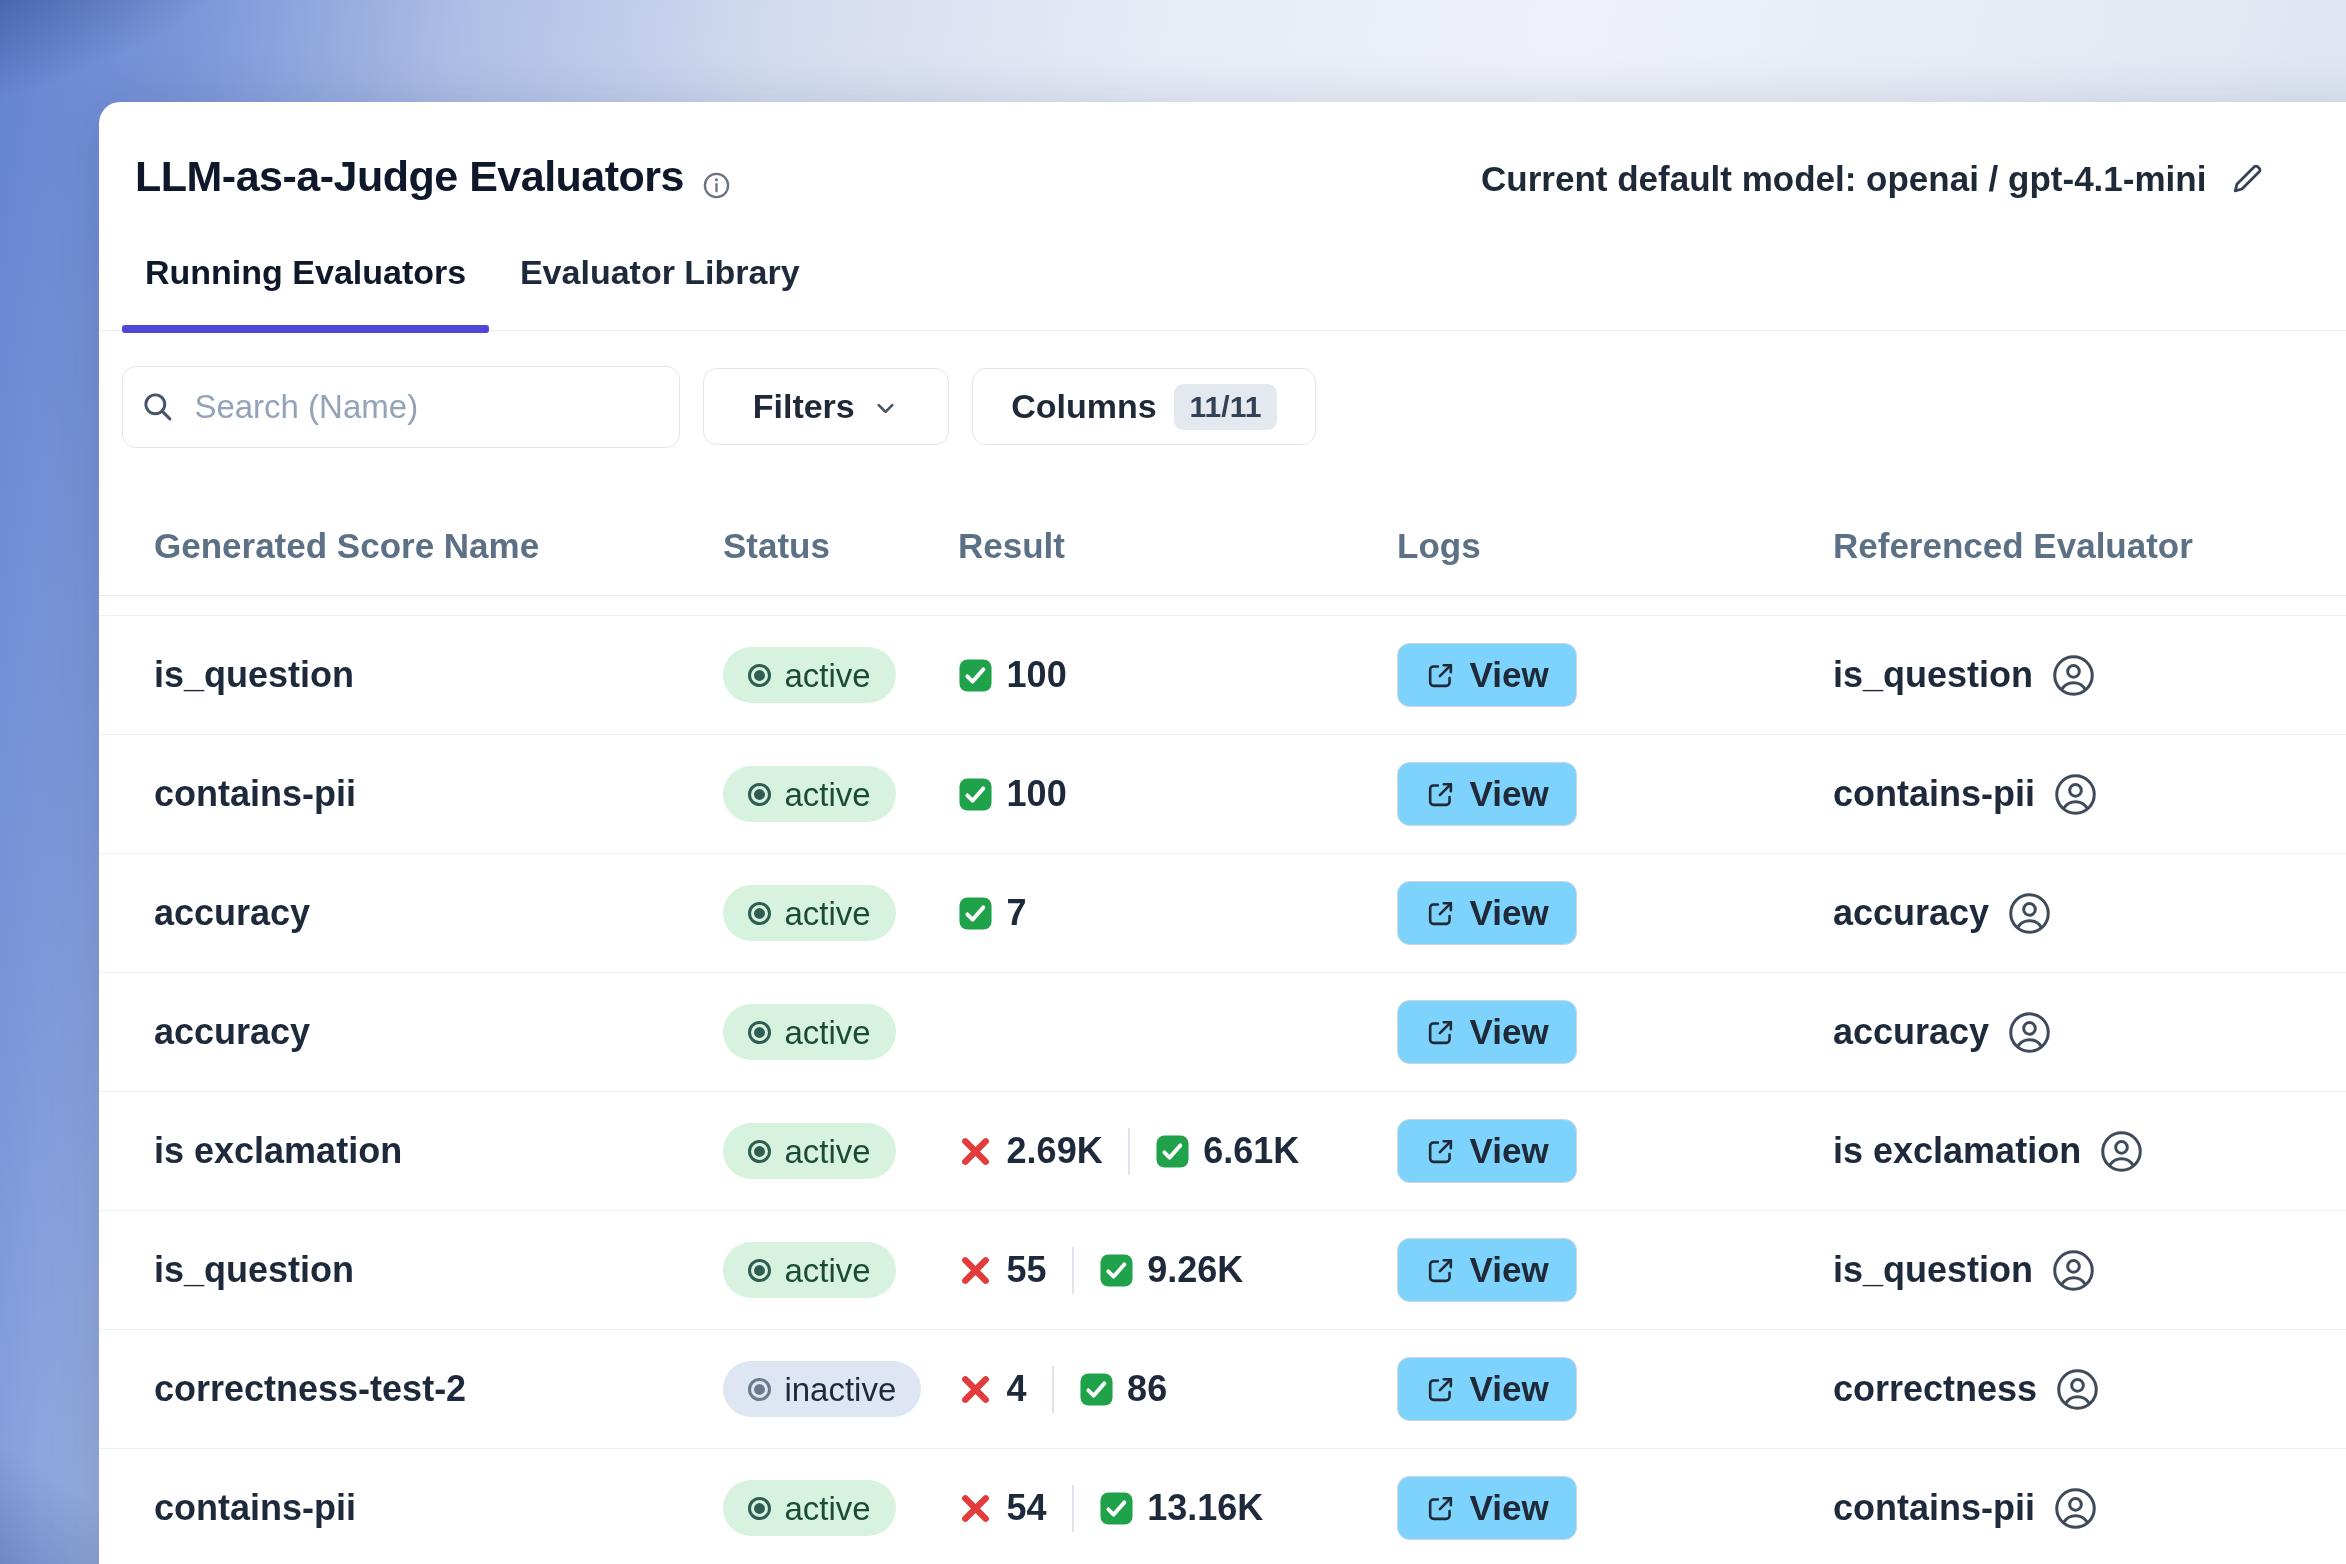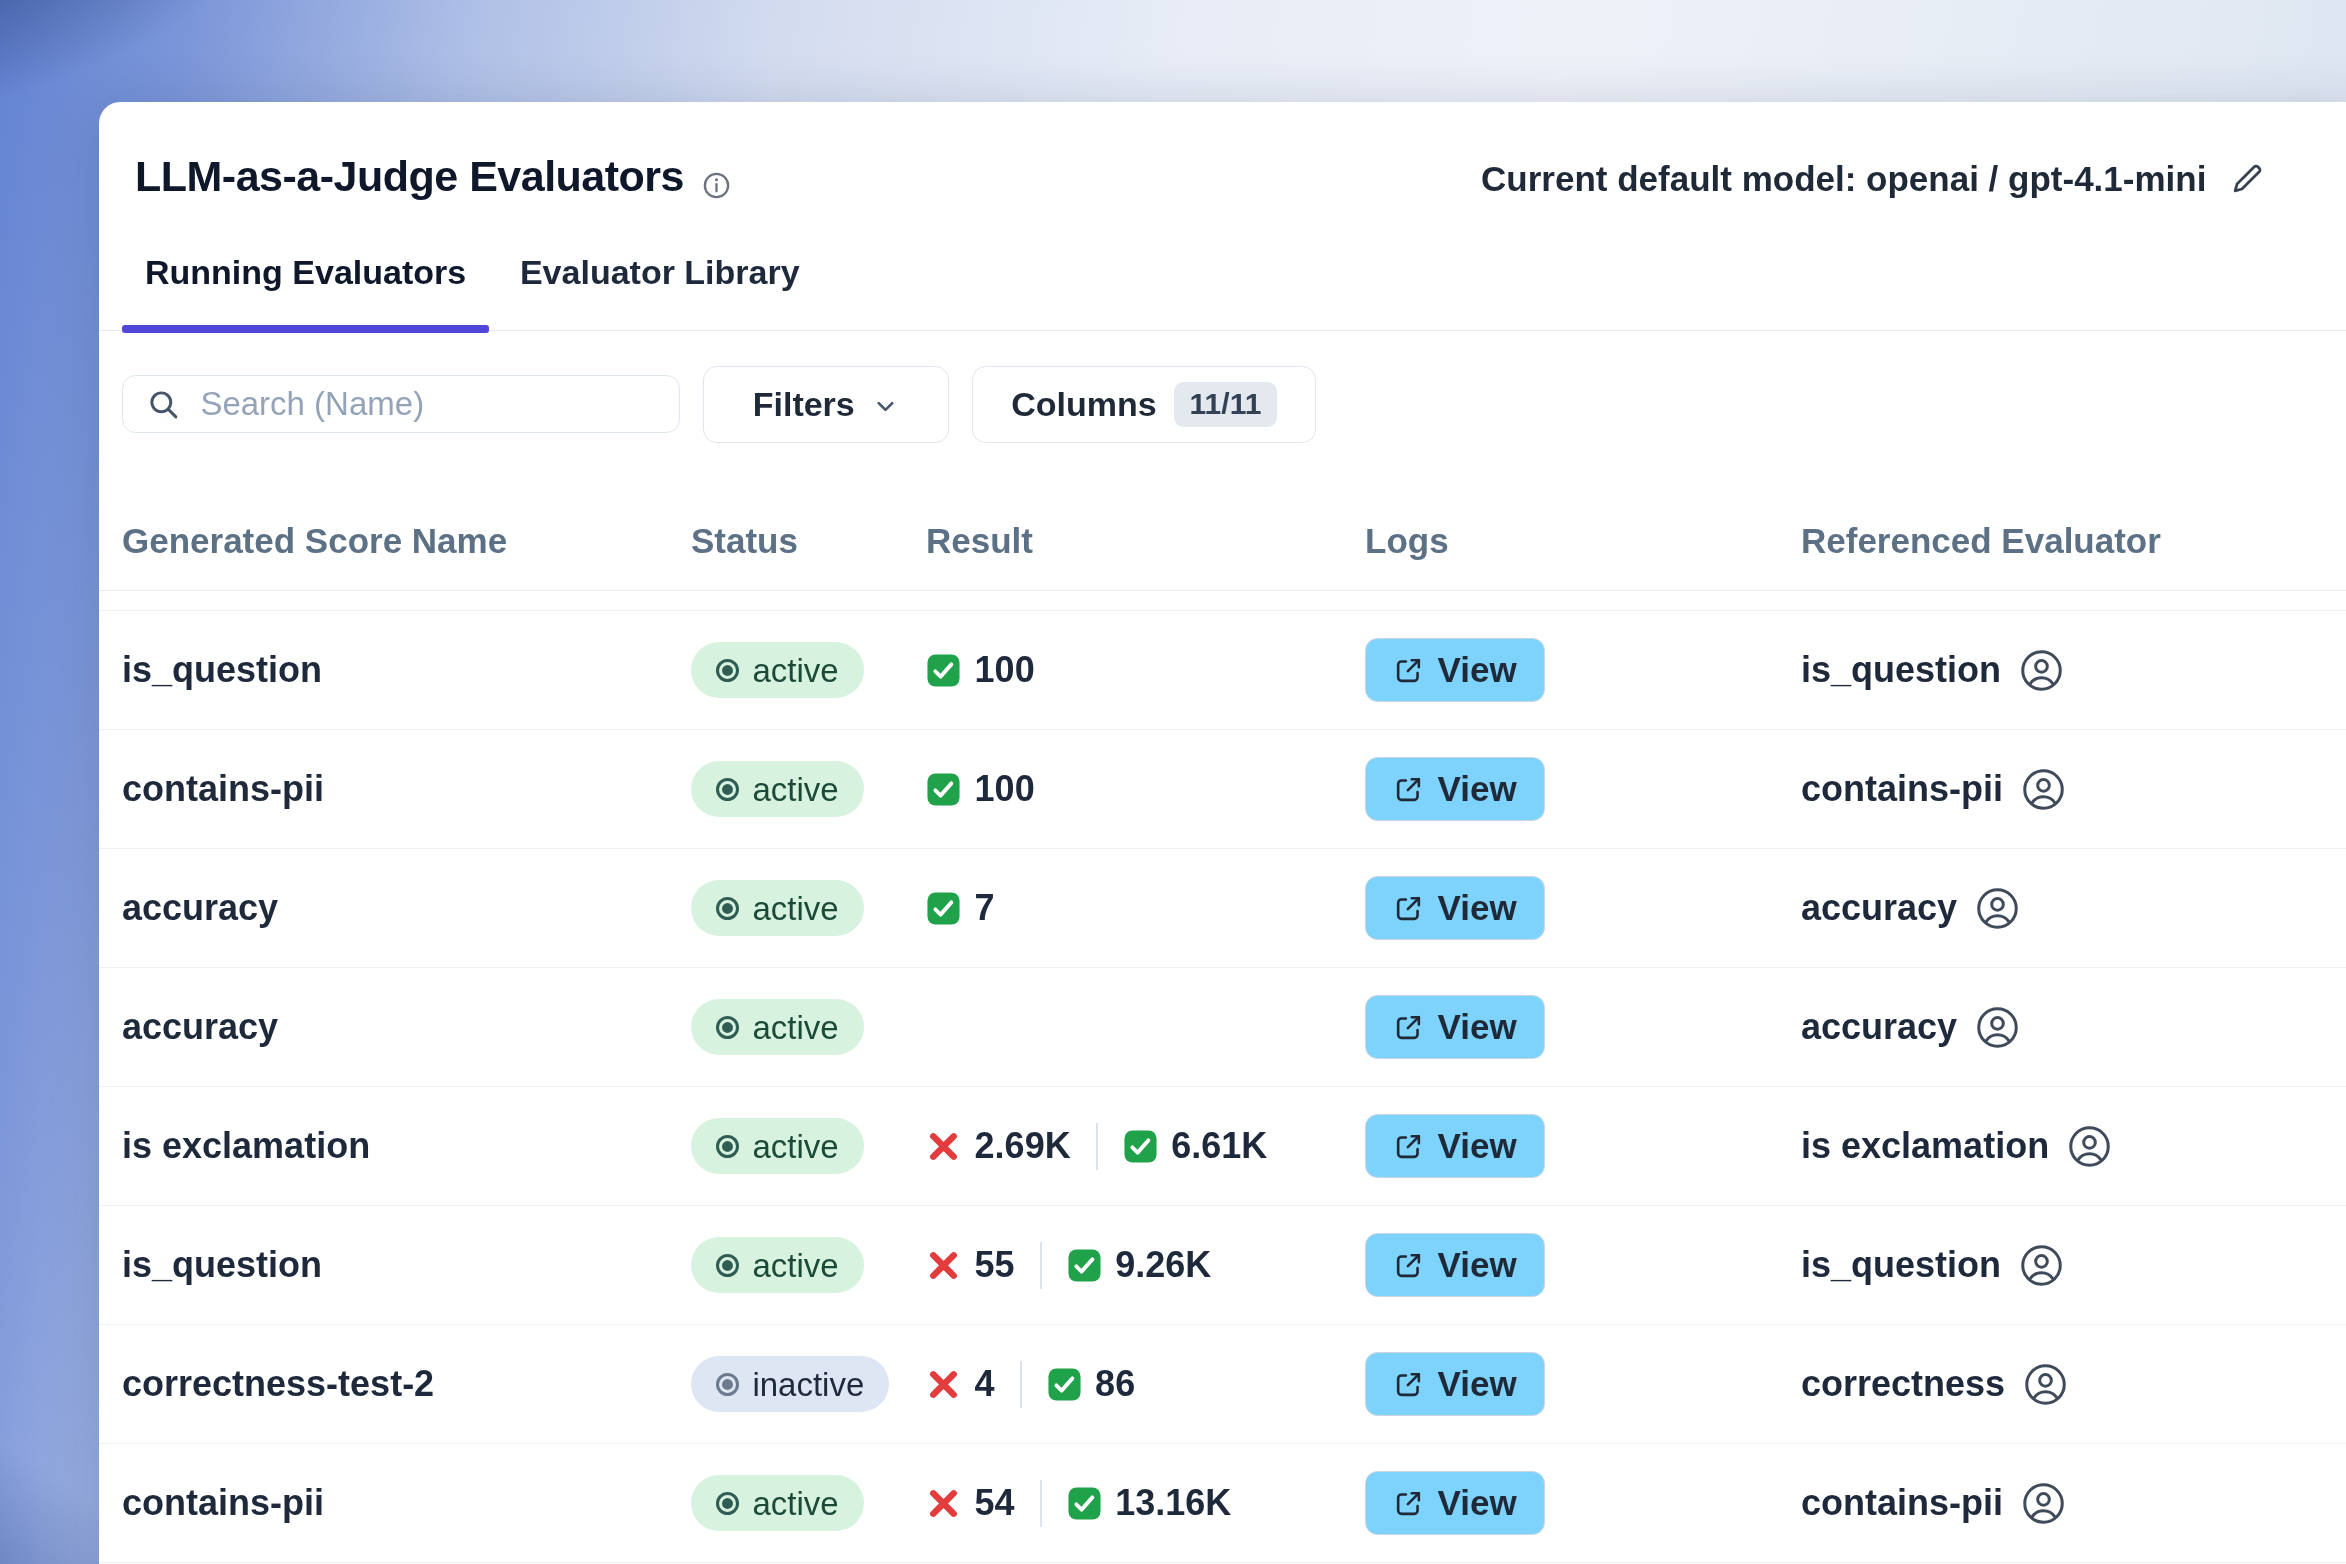--- a/index.html
+++ b/index.html
@@ -30,39 +30,39 @@
   .model-label { font-size:35px; font-weight:600; color:#1f2937; line-height:47px; }
   .pencil-icon { width:37px; height:37px; color:#374151; }
   
   .tabs { display:flex; margin-top:50px; padding-left:23px; border-bottom:1.9px solid #e7ebf1; }
   .tab { position:relative; padding:0 23px 37px; font-size:34px; font-weight:600; color:#1e293b; line-height:41px; cursor:default; margin-right:7.8px; }
   .tab.active { color:#0f172a; }
   .tab.active::after { content:''; position:absolute; left:0; right:0; bottom:-2.9px; height:7.8px; background:#5246d9; border-radius:2.9px; }
   
   .toolbar { display:flex; align-items:center; margin-top:35px; padding-left:23px; gap:23px; }
   .search-box {
-    display:flex; align-items:center; width:558px; height:58px;
-    border:1.9px solid #dfe5ec; border-radius:13.6px; padding:0 23px; background:#fff; gap:19.4px;
+    display:flex; align-items:center; width:558px; height:82px;
+    border:1.9px solid #dfe5ec; border-radius:13.6px; padding:0 17px; background:#fff; gap:19.4px;
   }
   .search-icon { width:35px; height:35px; color:#475569; flex:0 0 auto; }
   .search-input { border:none; outline:none; font-size:33px; color:#334155; width:100%; background:transparent; font-family:inherit; }
   .search-input::placeholder { color:#94a3b8; }
   .btn {
     display:flex; align-items:center; justify-content:center; gap:17.5px;
     height:77px; border:1.9px solid #dfe5ec; border-radius:13.6px; background:#fff;
     font-size:34px; font-weight:600; color:#1f2937; font-family:inherit; cursor:pointer;
   }
   .filters-btn { width:246px; }
   .columns-btn { width:344px; }
   .chevron-icon { width:27px; height:27px; color:#475569; margin-top:3.9px; }
   .badge { background:#e4e9f0; border-radius:9.7px; padding:5.8px 15.5px; font-size:30px; font-weight:600; color:#334155; }
   
   .thead { display:flex; padding:78px 0 29px 23px; border-bottom:1.9px solid #e7ebf1; }
   .th { font-size:35px; font-weight:700; color:#5c7186; }
-  .c1 { width:569px; } .c2 { width:235px; } .c3 { width:439px; } .c4 { width:436px; } .c5 { flex:1; }
+  .c1 { width:569px;margin-left:32px; } .c2 { width:235px; } .c3 { width:439px; } .c4 { width:436px; } .c5 { flex:1; }
   .row-sliver { height:20.4px; border-bottom:1.9px solid #eef1f5; }
   .trow { display:flex; align-items:center; height:119px; padding-left:23px; border-bottom:1.9px solid #edf0f4; }
   .cell { display:flex; align-items:center; }
   .row-name, .ref-name { font-size:36px; font-weight:700; color:#1e293b; }
   
   .pill { display:inline-flex; align-items:center; gap:13px; border-radius:39px; padding:8.7px 25px; font-size:33px; font-weight:500; line-height:39px; }
   .pill.active { background:#d7f2de; color:#1b4b38; }
   .pill.inactive { background:#dde6f2; color:#1e293b; }
   .dot { width:11.6px; height:11.6px; padding:2.9px; border:3.9px solid; border-radius:50%; background-clip:content-box; box-sizing:content-box; }
   .pill.active .dot { border-color:#2f5d53; background-color:#2f5d53; }

